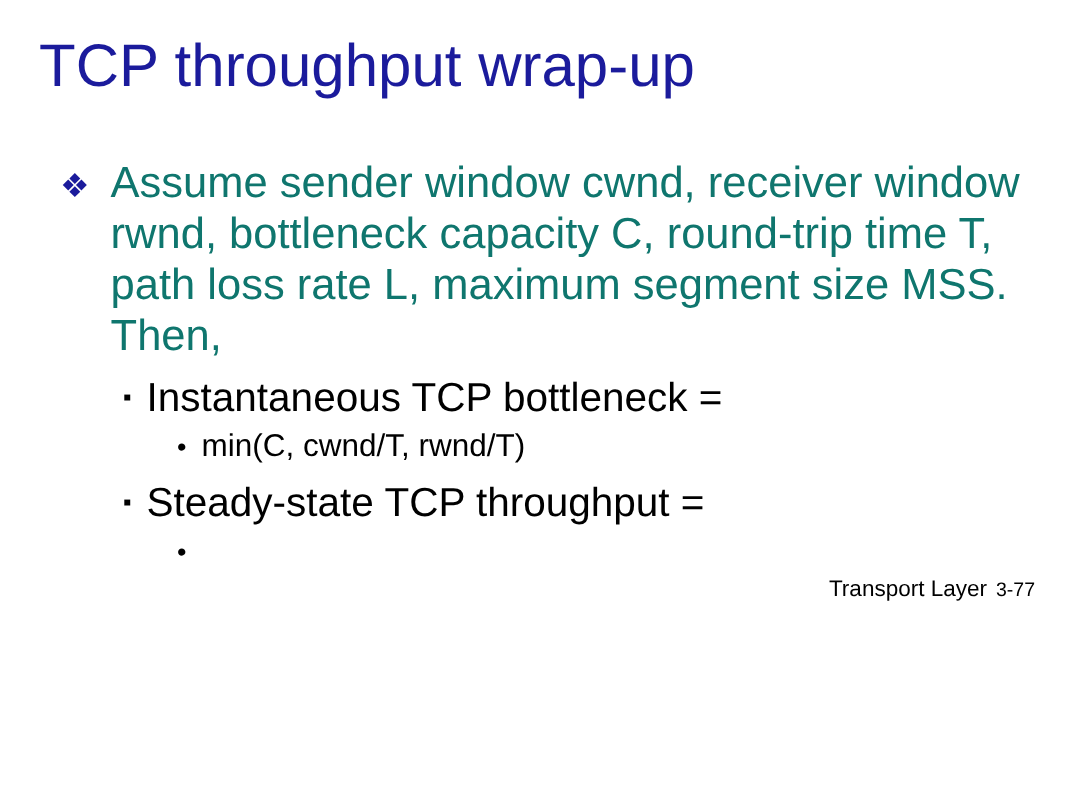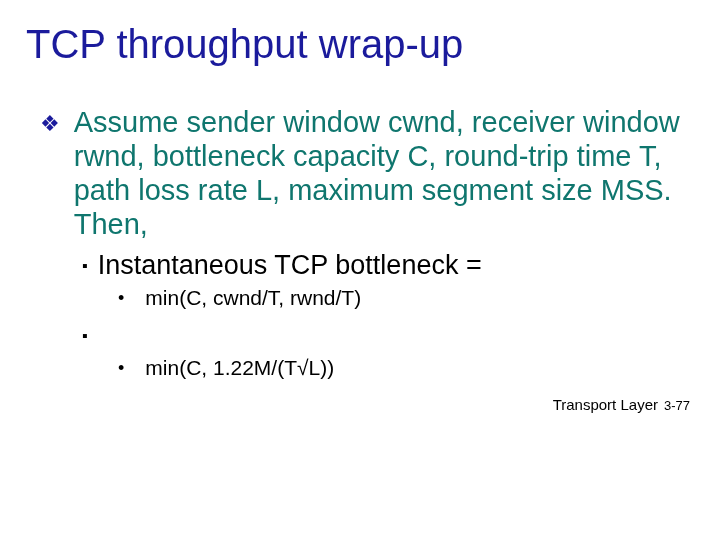--- a/index.html
+++ b/index.html
@@ -84,26 +84,25 @@
     font-size: 18px;
     line-height: 26px;
     margin-right: 10px;
     flex: 0 0 auto;
     color: #000;
   }
   .lvl3 .text {
     font-size: 21px;
     line-height: 26px;
     color: #000;
-    margin-left: 11px;
   }
   .footer {
     position: absolute;
     right: 30px;
-    bottom: 20px;
+    bottom: 32px;
     display: flex;
     align-items: baseline;
     gap: 6px;
   }
   .footer-label {
     font-size: 15px;
     color: #000;
   }
   .footer-page {
     font-size: 13px;
@@ -130,25 +129,25 @@
       <span class="text">Instantaneous TCP bottleneck =</span>
     </div>
 
     <div class="lvl3">
       <span class="bullet">•</span>
       <span class="text">min(C, cwnd/T, rwnd/T)</span>
     </div>
 
     <div class="lvl2">
       <span class="bullet">▪</span>
+      <span class="text">Steady-state TCP throughput =</span>
     </div>
 
     <div class="lvl3">
       <span class="bullet">•</span>
-      <span class="text">min(C, 1.22M/(T√L))</span>
     </div>
 
   </div>
 
   <div class="footer">
     <span class="footer-label">Transport Layer</span>
     <span class="footer-page">3-77</span>
   </div>
 
 </div>

